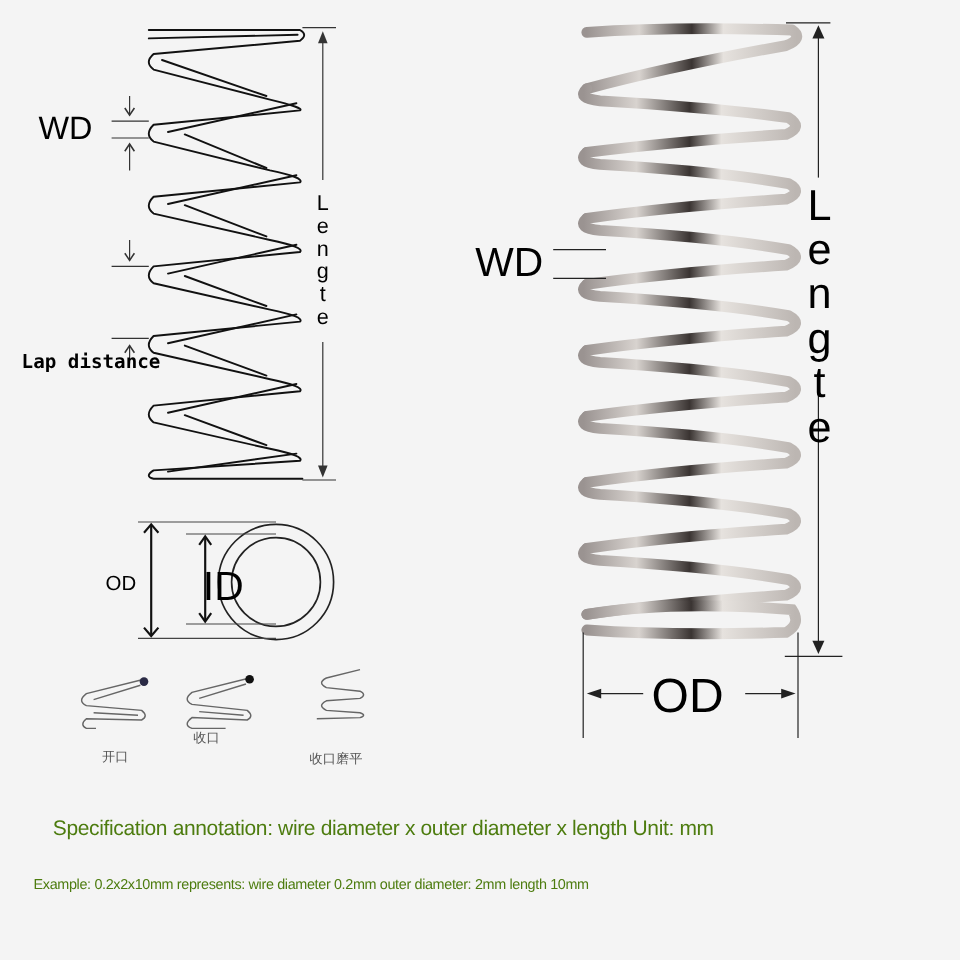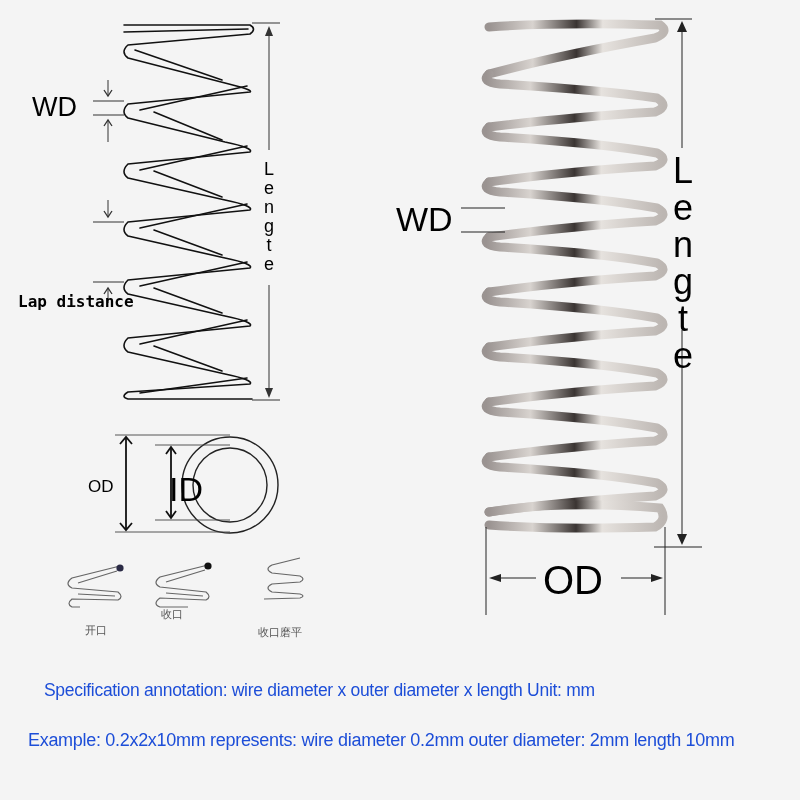--- a/index.html
+++ b/index.html
@@ -1,21 +1,21 @@
 <!DOCTYPE html>
 <html><head>
 <meta charset="utf-8">
 <style>
   html,body{margin:0;padding:0;}
   body{width:800px;height:800px;background:#f4f4f4;position:relative;overflow:hidden;font-family:"Liberation Sans",sans-serif;}
   .abs{position:absolute;}
   svg{position:absolute;left:0;top:0;}
   .lbl{position:absolute;color:#000000;white-space:nowrap;}
   .mono{font-family:"DejaVu Sans Mono","Liberation Mono",monospace;}
-  .red{color:#1d4ed8;}
+  .red{color:#4d7c0f;}
   .cn{font-size:11px;color:#555;font-family:"DejaVu Sans",sans-serif;}
 </style>
 </head>
 <body>
 
 <div>
 <svg width="800" height="800">
   <g fill="none" stroke="#111" stroke-width="1.6" stroke-linejoin="round" stroke-linecap="round">
 
     <path d="M124 25 L250 25 Q257 29 250 34 L128 45 Q120 52 128 58 L225 83 Q254 90 250 92 L128 104 Q120 112 128 118 L225 142 Q254 148 250 152 L128 164 Q120 172 128 178 L225 200 Q254 206 250 210 L128 222 Q120 230 128 236 L225 258 Q254 264 250 268 L128 280 Q120 288 128 294 L225 316 Q254 322 250 326 L128 338 Q120 346 128 352 L225 374 Q254 380 250 384 L128 392 Q120 397 128 399 L252 399"></path>
@@ -151,13 +151,13 @@
   <div>e</div>
   <div>n</div>
   <div>g</div>
   <div>t</div>
   <div>e</div>
 </div>
 <div class="lbl" style="left:543px;top:558px;font-size:40px;">OD</div>
 </div>
 
 <div class="lbl red" style="left:44px;top:680px;font-size:17.5px;letter-spacing:-0.3px;">Specification annotation: wire diameter x outer diameter x length Unit: mm</div>
-<div class="lbl red" style="left:28px;top:730px;font-size:18px;letter-spacing:-0.3px;">Example: 0.2x2x10mm represents: wire diameter 0.2mm outer diameter: 2mm length 10mm</div>
+<div class="lbl red" style="left:28px;top:730px;font-size:12px;letter-spacing:-0.3px;">Example: 0.2x2x10mm represents: wire diameter 0.2mm outer diameter: 2mm length 10mm</div>
 
 </body></html>

